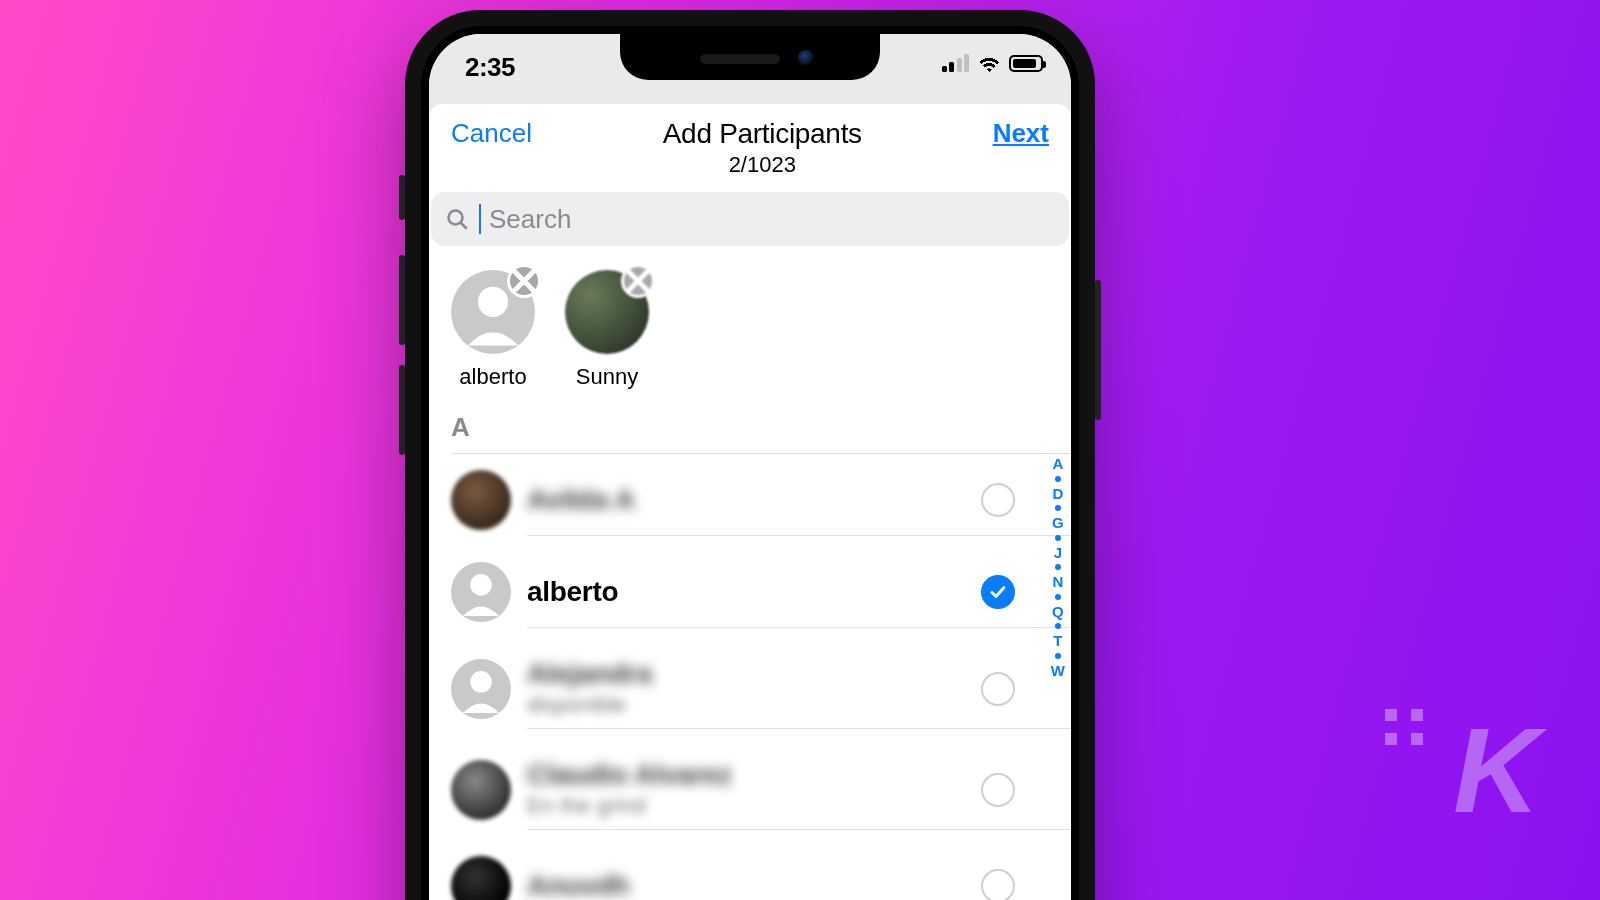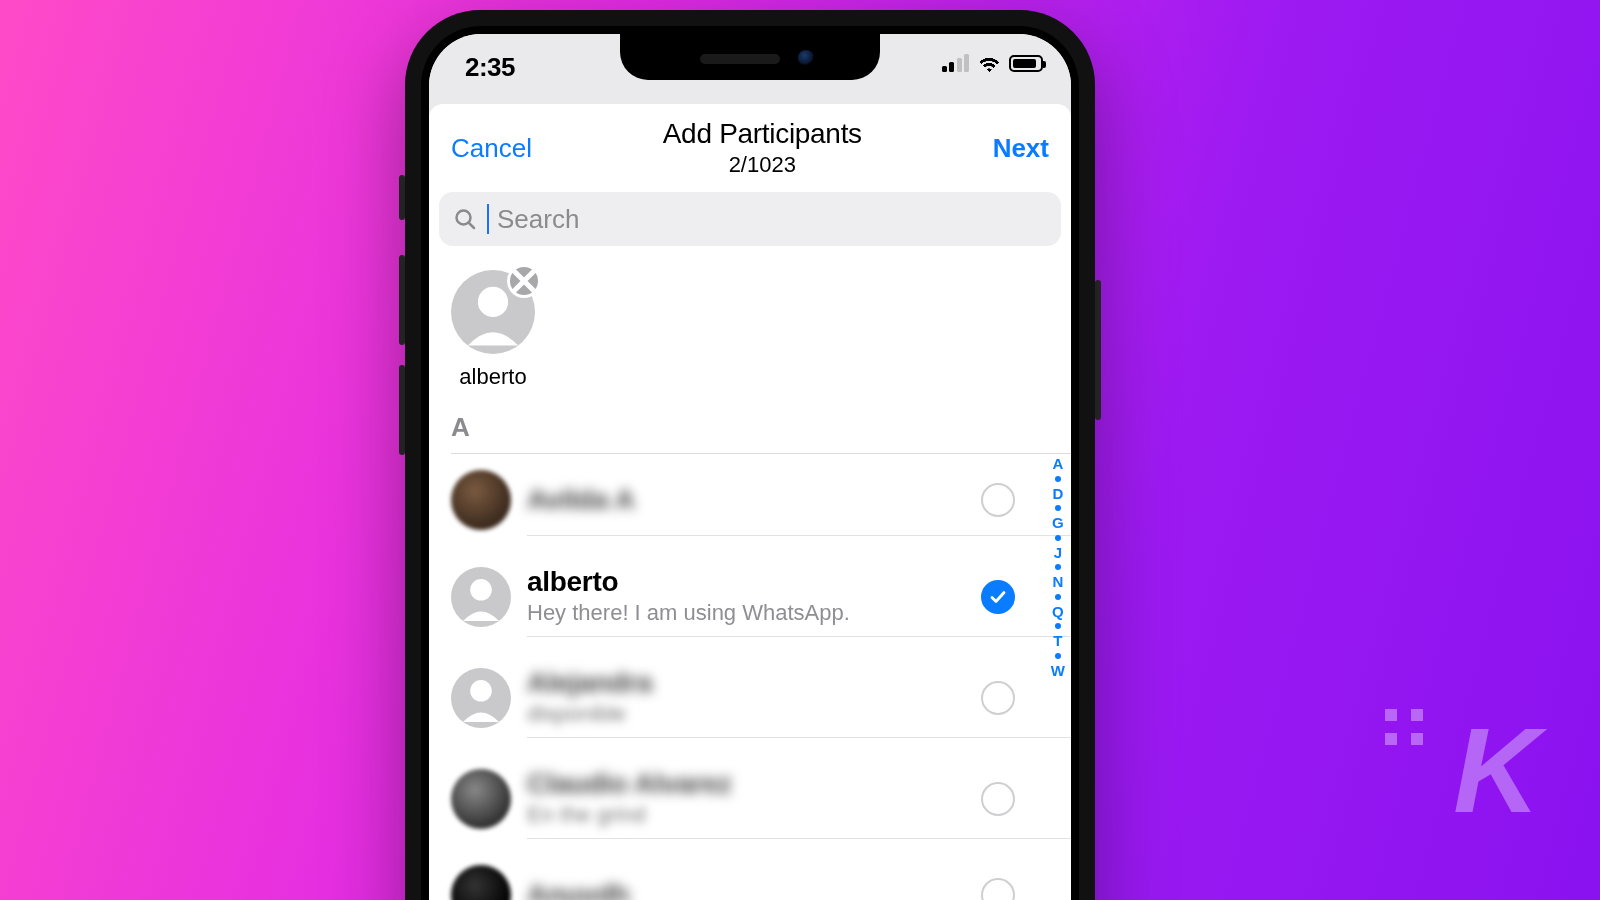--- a/index.html
+++ b/index.html
@@ -95,29 +95,29 @@
 
 .sheet {
   background:#fff;
   border-top-left-radius: 14px;
   border-top-right-radius: 14px;
   margin-top: 0px;
   height: calc(100% - 70px);
   position: relative;
 }
 .sheet-header {
-  display:flex; align-items:center; justify-content:space-between;
+  display:flex; align-items:flex-start; justify-content:space-between;
   padding: 14px 22px 8px;
 }
 .sheet-title-wrap { text-align:center; }
 .sheet-title { font-size: 28px; font-weight: 400; color:#000; letter-spacing:-0.3px; }
 .sheet-sub { font-size: 22px; color:#000; margin-top:2px; }
 .hbtn { font-size: 26px; color:#0a7cff; font-weight:400; }
-.hbtn.next { font-weight:600; }
-.search-wrap { padding: 6px 10px 10px; }
+.hbtn.next { font-weight:600;text-decoration:underline; }
+.search-wrap { padding: 6px 2px 10px; }
 .search {
   background:#eeeef0;
   border-radius: 14px;
   height: 54px;
   display:flex; align-items:center;
   padding: 0 14px; gap:10px;
 }
 .search svg { flex: 0 0 auto; }
 .search-input {
   border:none; background:transparent; outline:none;
@@ -278,20 +278,30 @@
                     <path d="M20 90 Q50 58 80 90 Z" fill="#fff"></path>
                   </svg>
                 <div class="chip-x">
                   <svg width="14" height="14" viewBox="0 0 14 14">
                       <path d="M2 2 L12 12 M12 2 L2 12" stroke="#fff" stroke-width="2.5" stroke-linecap="round"></path>
                     </svg>
                 </div>
               </div>
               <div class="chip-name">alberto</div>
             </div>
+            <div class="chip">
+              <div class="chip-av photo">
+                <div class="chip-x">
+                  <svg width="14" height="14" viewBox="0 0 14 14">
+                      <path d="M2 2 L12 12 M12 2 L2 12" stroke="#fff" stroke-width="2.5" stroke-linecap="round"></path>
+                    </svg>
+                </div>
+              </div>
+              <div class="chip-name">Sunny</div>
+            </div>
           </div>
 
           <div class="section-header">A</div>
           <div class="divider" style="margin-left:22px;"></div>
 
           <div class="row">
             <div class="av photo1"></div>
             <div class="row-body">
               <div class="row-name blur">Avilda A</div>
             </div>
@@ -300,21 +310,20 @@
 
           <div class="row">
             <div class="av">
               <svg viewBox="0 0 100 100">
                   <circle cx="50" cy="38" r="18" fill="#fff"></circle>
                   <path d="M20 90 Q50 58 80 90 Z" fill="#fff"></path>
                 </svg>
             </div>
             <div class="row-body">
               <div class="row-name">alberto</div>
-              <div class="row-status">Hey there! I am using WhatsApp.</div>
             </div>
             <div class="check on">
               <svg width="18" height="18" viewBox="0 0 18 18">
                   <path d="M3 9.5 L7 13.5 L15 4.5" stroke="#fff" stroke-width="2.8" fill="none" stroke-linecap="round" stroke-linejoin="round"></path>
                 </svg>
             </div>
           </div>
 
           <div class="row">
             <div class="av">

